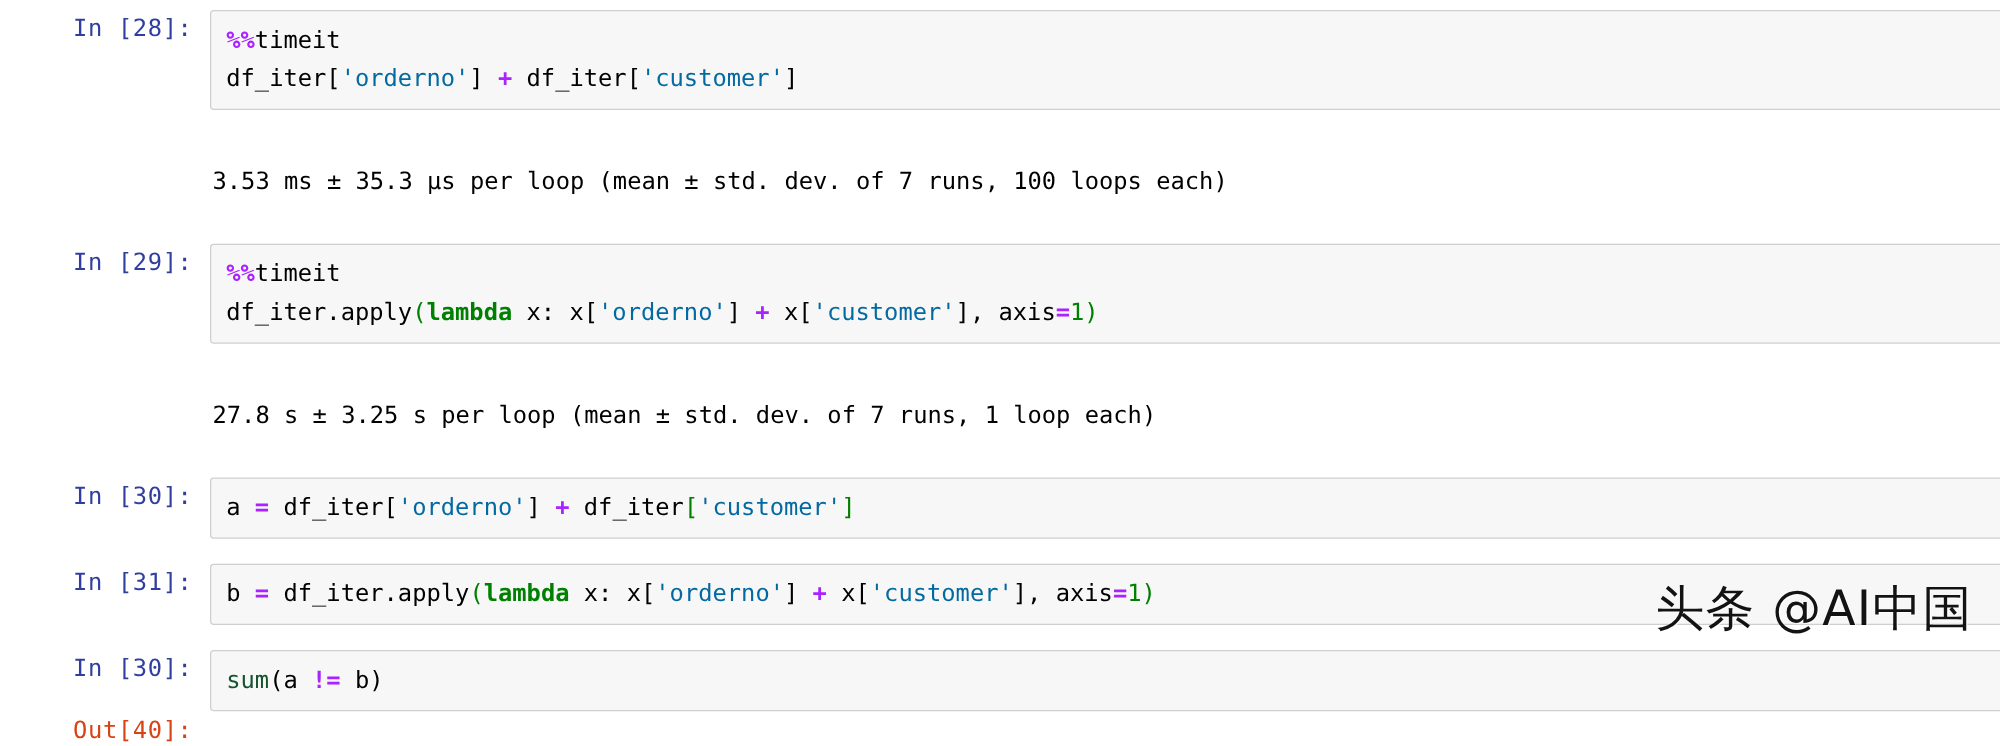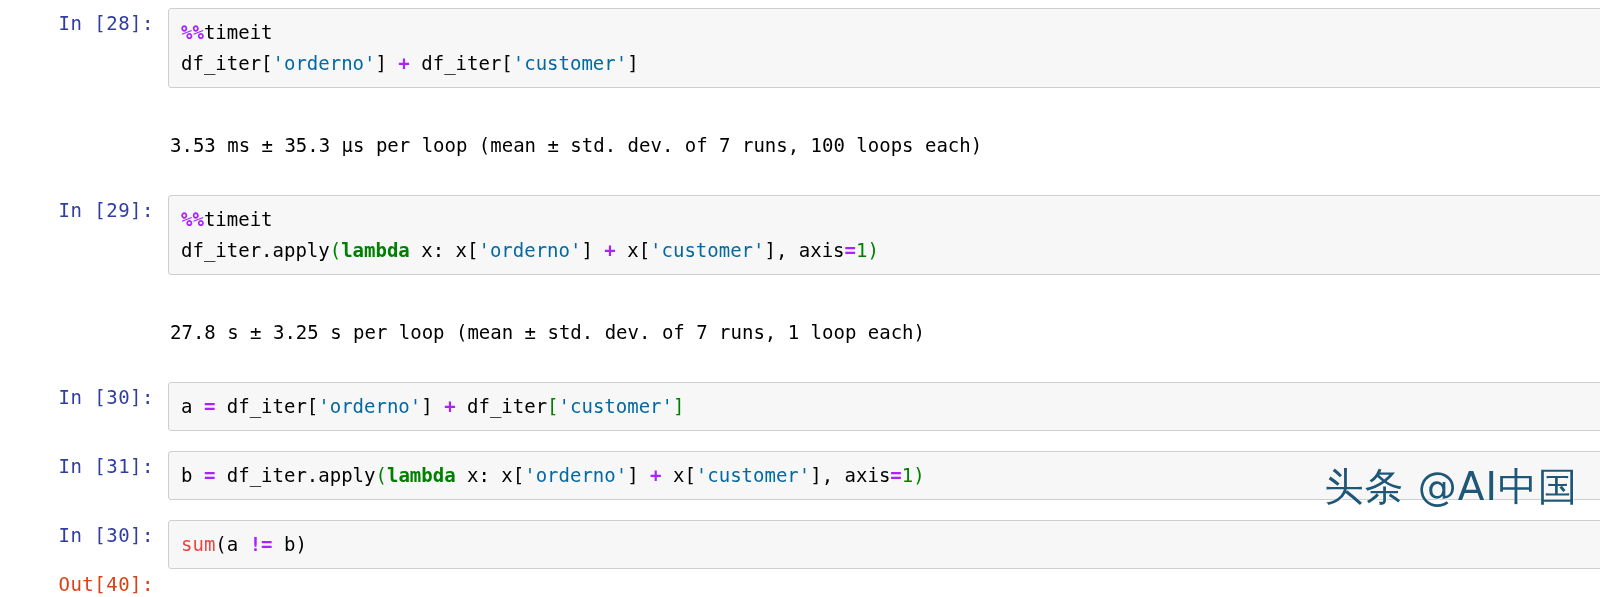--- a/index.html
+++ b/index.html
@@ -80,38 +80,38 @@
     margin-top: 36px;
   }
   .output-text.result { padding-left: 10px; }
 
   
   .tok-magic    { color: #AA22FF; font-weight: bold; }
   .tok-plain    { color: #000000; }
   .tok-string   { color: #0369a1; }
   .tok-operator { color: #AA22FF; font-weight: bold; }
   .tok-keyword  { color: #008000; font-weight: bold; }
-  .tok-builtin  { color: #ef4444; }
+  .tok-builtin  { color: #14532d; }
   .tok-number   { color: #008000; }
   .tok-punct-g  { color: #008000; }
 
   
   .gap-lg { height: 28px; }
   .gap-md { height: 20px; }
   .gap-xs { height: 8px; }
 
   
   .watermark {
     position: absolute;
     right: 22px;
     bottom: 24px;
     font-family: "DejaVu Sans", "Liberation Sans", sans-serif;
     font-size: 39px;
     font-weight: 500;
-    color: #0c4a6e;
+    color: #000000;
     letter-spacing: 1px;
     opacity: 0.92;
     text-shadow: 1px 1px 0 rgba(255,255,255,0.85);
     white-space: nowrap;
     user-select: none;
   }
 </style>
 </head>
 <body>
 

